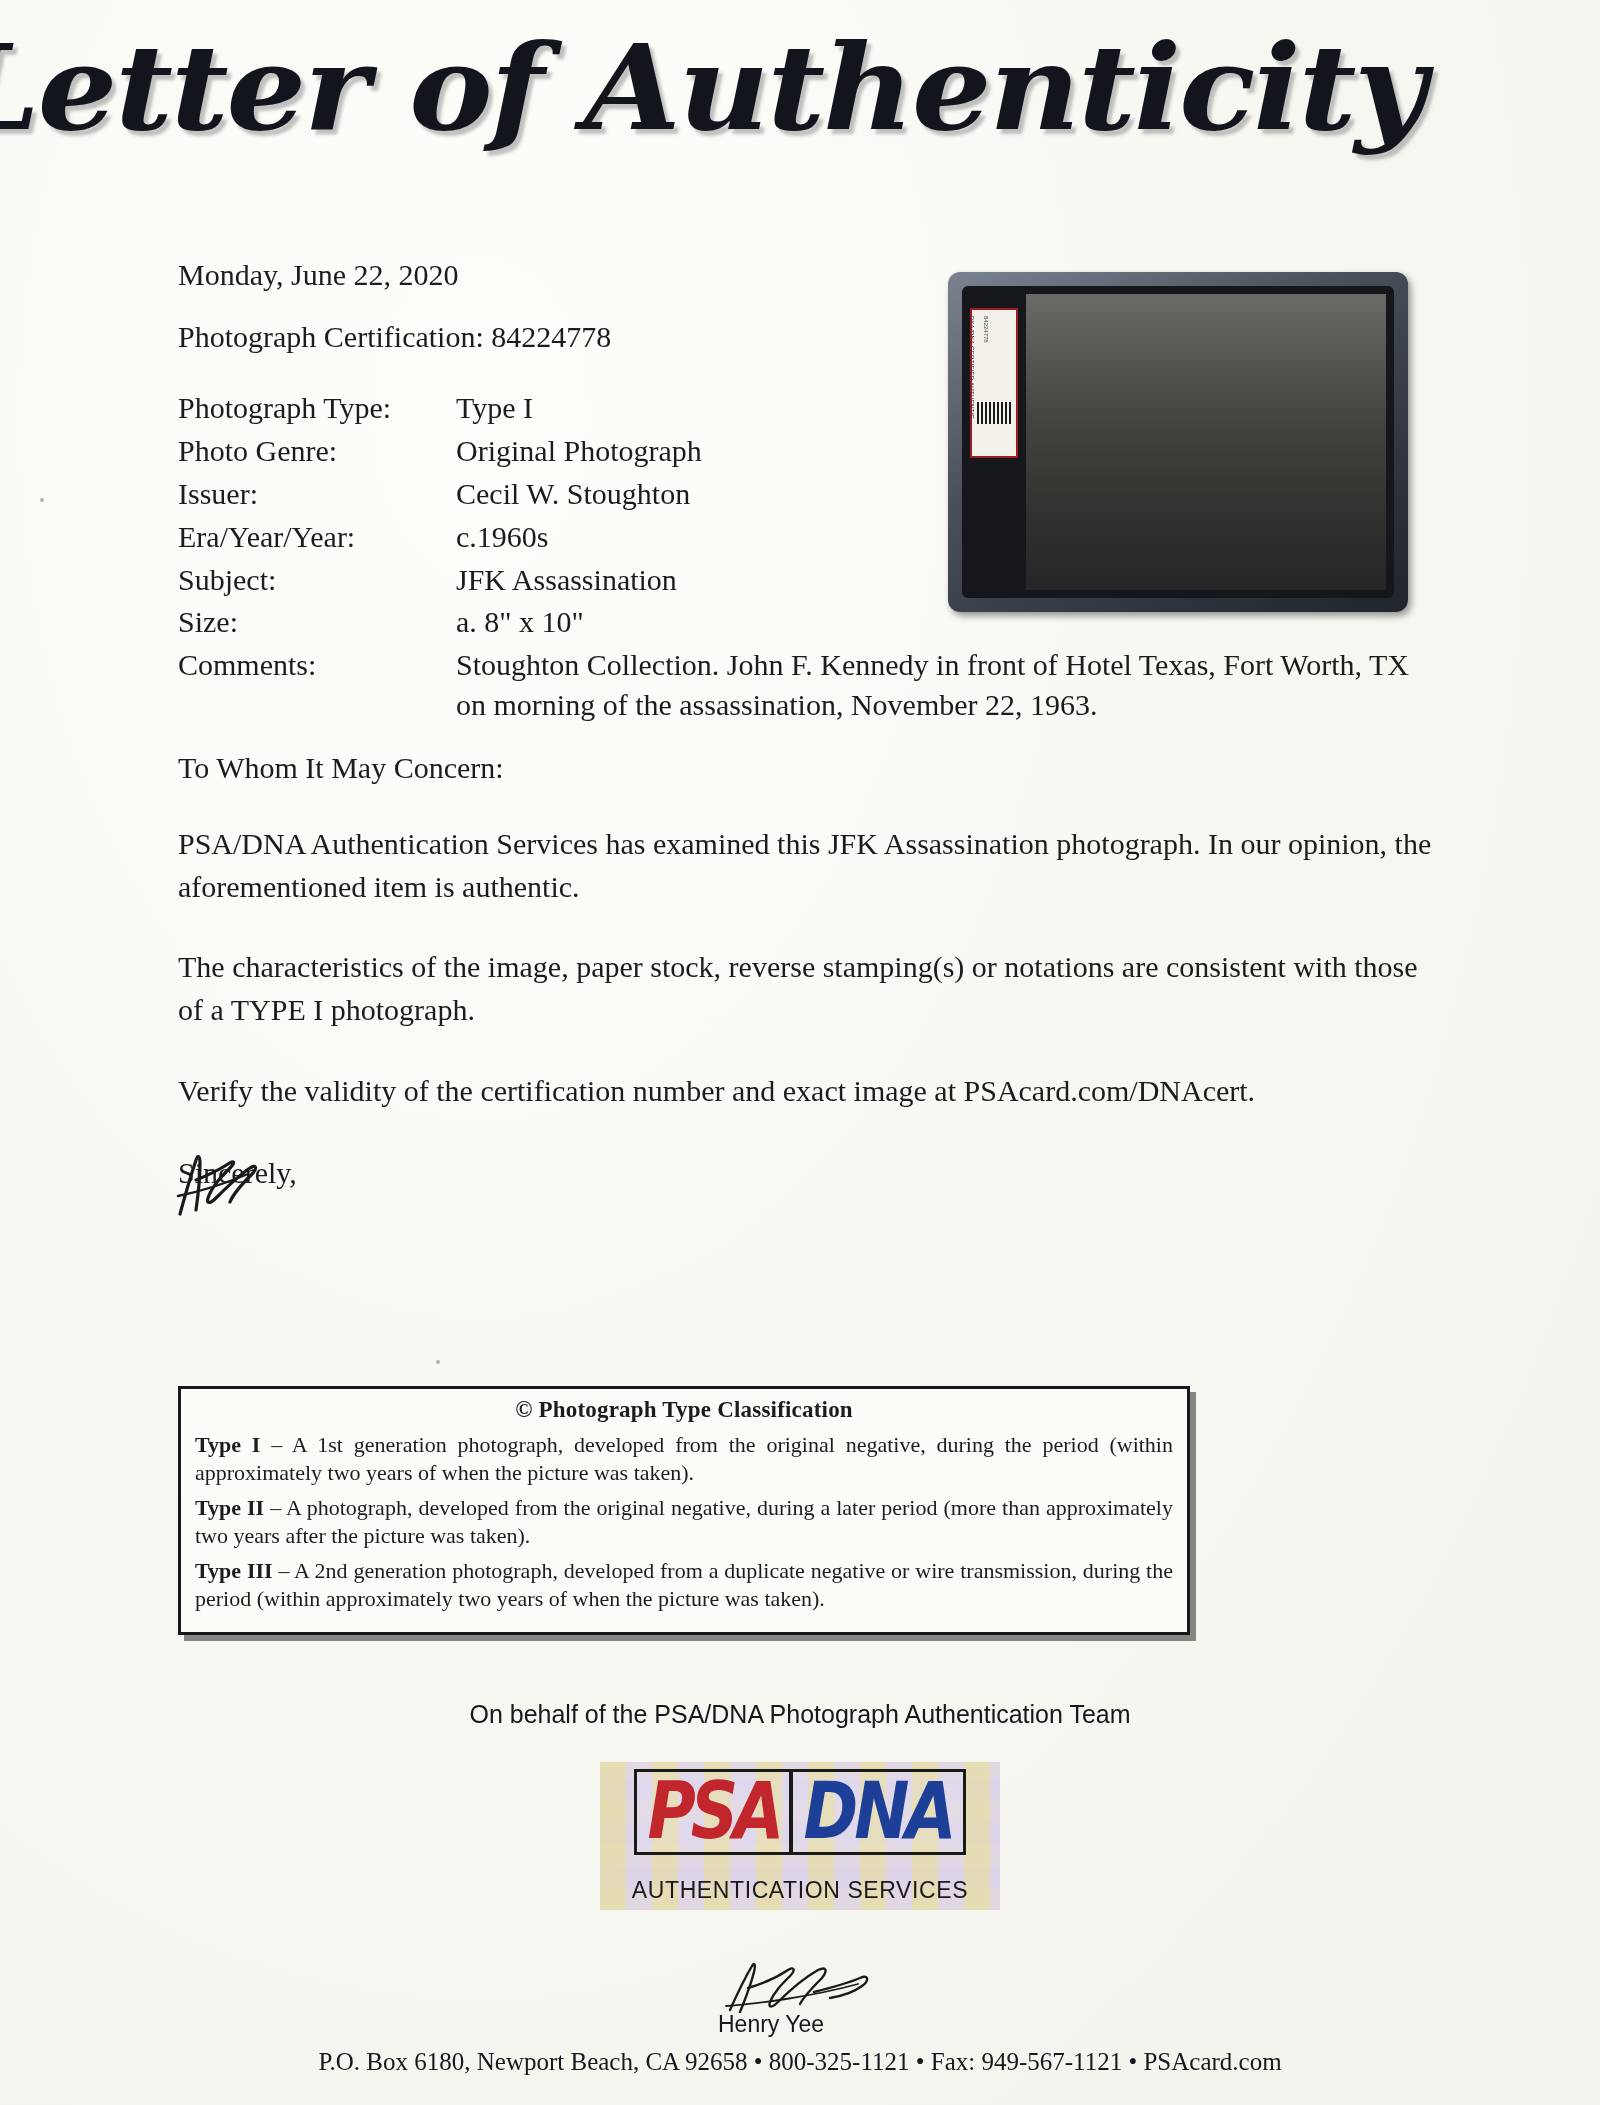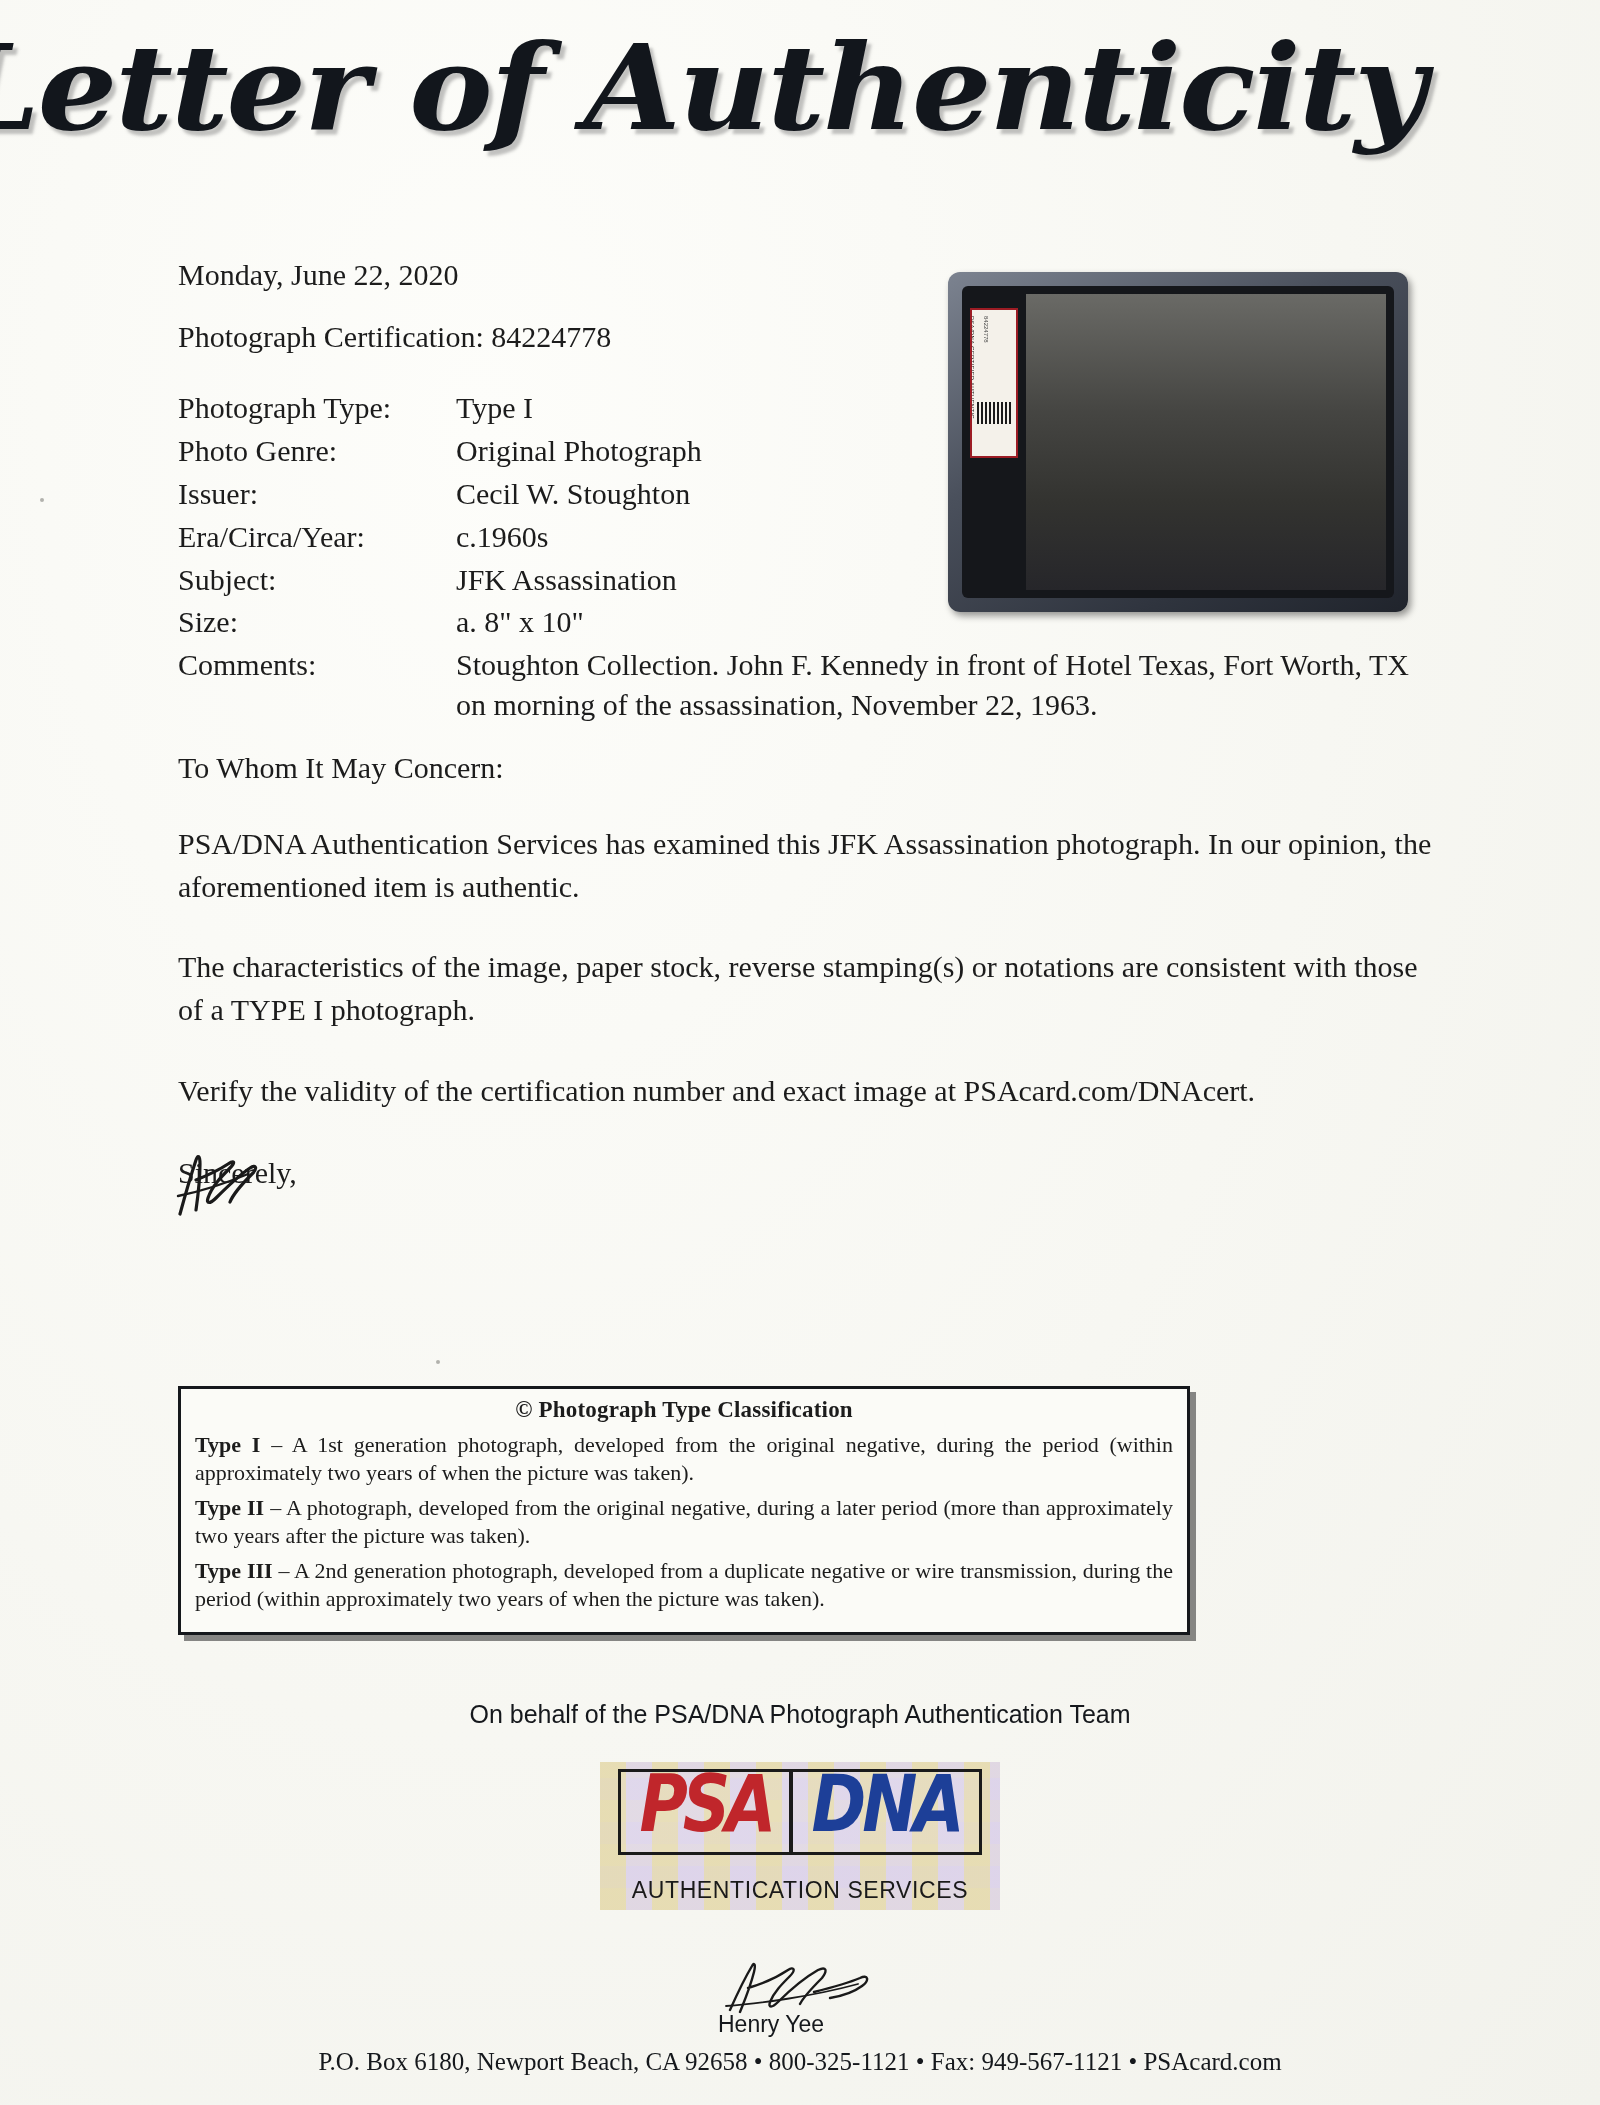--- a/index.html
+++ b/index.html
@@ -158,23 +158,23 @@
     justify-content: center;
   }
   .logo-row {
     display: flex;
     align-items: stretch;
     height: 86px;
   }
   .logo-psa, .logo-dna {
     border: 3px solid #1a1a1a;
     display: flex;
-    align-items: flex-start;
+    align-items: center;
     justify-content: center;
-    padding: 0 18px;
+    padding: 0 10px;
     background: rgba(255,255,255,0.08);
   }
   .logo-psa { border-right-width: 2px; }
   .logo-dna { border-left-width: 2px; }
   .logo-psa span {
     font-family: "DejaVu Sans", "Liberation Sans", sans-serif;
     font-weight: bold;
     font-style: italic;
     font-size: 66px;
     color: #c0262b;
@@ -377,21 +377,21 @@
         </tr>
         <tr>
           <td class="lbl">Photo Genre:</td>
           <td class="val">Original Photograph</td>
         </tr>
         <tr>
           <td class="lbl">Issuer:</td>
           <td class="val">Cecil W. Stoughton</td>
         </tr>
         <tr>
-          <td class="lbl">Era/Circa/Year:</td>
+          <td class="lbl">Era/Year/Year:</td>
           <td class="val">c.1960s</td>
         </tr>
         <tr>
           <td class="lbl">Subject:</td>
           <td class="val">JFK Assassination</td>
         </tr>
         <tr>
           <td class="lbl">Size:</td>
           <td class="val">a. 8" x 10"</td>
         </tr>

